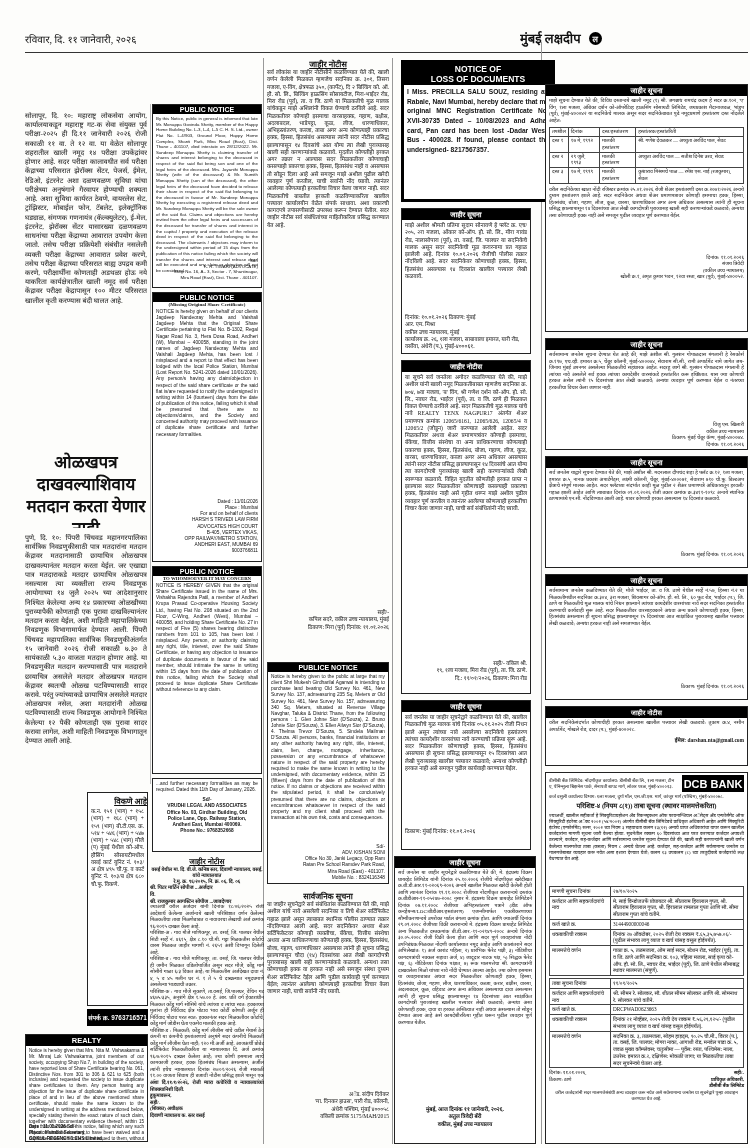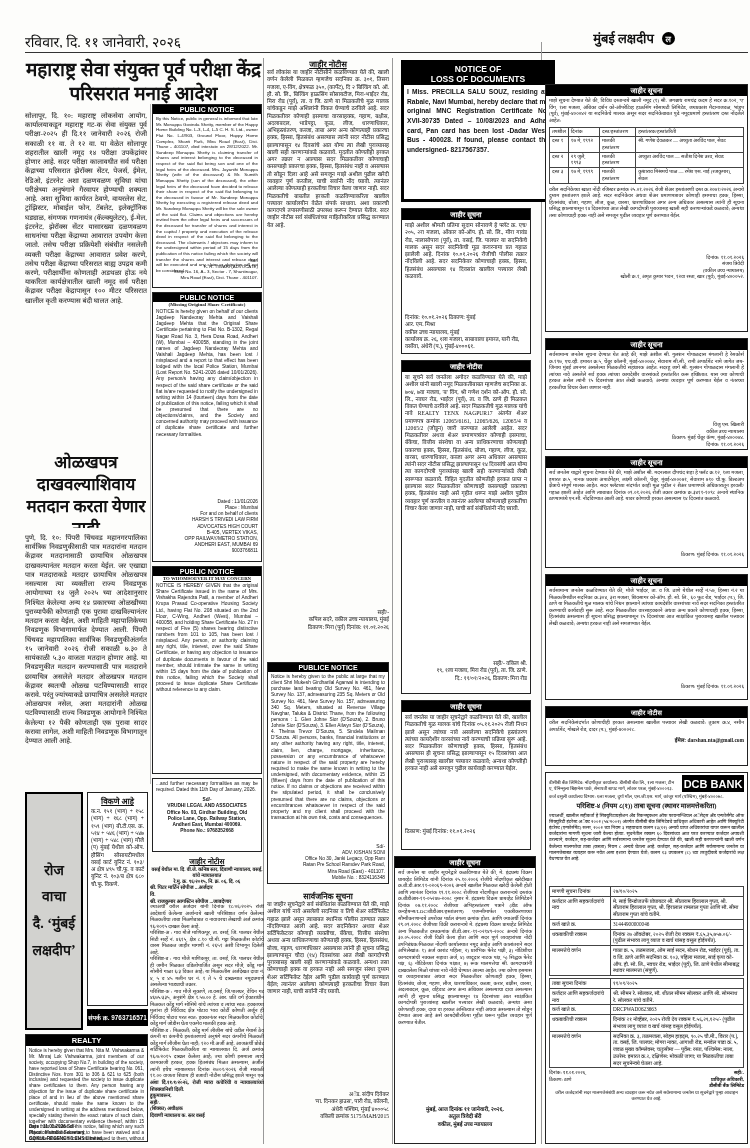--- a/index.html
+++ b/index.html
@@ -2,22 +2,22 @@
 <html><head>
 <meta charset="utf-8">
 <style>
   html,body{margin:0;padding:0;background:#e8e8e4;}
   .page{position:relative;width:750px;height:1148px;background:#fdfdfb;margin:0 auto;
         font-family:"Liberation Serif","DejaVu Serif",serif;color:#111;overflow:hidden;}
   .abs{position:absolute;box-sizing:border-box;overflow:hidden;}
   .rule{position:absolute;background:#333;}
   .vline{width:1px;}
   .hline{height:1px;}
-  .dateline{font-size:14px;}
-  .masthead{font-size:13px;font-weight:bold;display:flex;align-items:center;gap:8px;justify-content:center;}
+  .dateline{font-size:10px;}
+  .masthead{font-size:13px;font-weight:bold;display:flex;align-items:center;gap:8px;justify-content:flex-start;}
   .logo-dot{width:13px;height:13px;border-radius:50%;background:#000;color:#fff;font-size:8px;
             display:inline-flex;align-items:center;justify-content:center;font-family:"Liberation Sans",sans-serif;}
   .h1{font-size:19px;line-height:1.25;font-weight:bold;text-align:center;}
   .h2{font-size:17px;line-height:1.3;font-weight:bold;text-align:center;}
   .body-txt{font-size:7px;line-height:1.32;text-align:justify;}
   .body-sm{font-size:5.6px;line-height:1.3;text-align:justify;}
   .body-en{font-size:5.8px;line-height:1.28;text-align:justify;font-family:"Liberation Sans","DejaVu Sans",sans-serif;}
   .nbox{border:1px solid #222;background:#fff;}
   .nbox-heavy{border:3px solid #000;}
   .bar-title{background:#000;color:#fff;text-align:center;font-weight:bold;
@@ -52,33 +52,28 @@
     <span>मुंबई लक्षदीप</span>
     <span class="logo-dot">ल</span>
   </div>
   <div class="rule hline" style="left:25px;top:52px;width:723px;"></div>
 
   <div class="rule vline" style="left:263px;top:58px;height:1086px;background:#999;"></div>
   <div class="rule vline" style="left:392px;top:58px;height:1086px;background:#999;"></div>
   <div class="rule vline" style="left:541px;top:42px;height:1102px;background:#999;"></div>
   <div class="rule vline" style="left:150px;top:104px;height:680px;background:#bbb;"></div>
 
-  <div class="abs h1" style="left:25px;top:58px;width:237px;height:50px;">महाराष्ट्र सेवा संयुक्त पूर्व परीक्षा केंद्र परिसरात मनाई आदेश</div>
   <div class="abs body-txt" style="left:25px;top:112px;width:122px;height:332px;">सोलापूर, दि. १०: महाराष्ट्र लोकसेवा आयोग, कार्यालयाकडून महाराष्ट्र गट-क सेवा संयुक्त पूर्व परीक्षा-२०२५ ही दि.११ जानेवारी २०२६ रोजी सकाळी ११ वा. ते १२ वा. या वेळेत सोलापूर शहरातील खाली नमूद १४ परीक्षा उपकेंद्रांवर होणार आहे. सदर परीक्षा कालावधीत सर्व परीक्षा केंद्राच्या परिसरात झेरॉक्स सेंटर, पेजर्स, ईमेल, रेडिओ, इंटरनेट अशा दळणवळण सुविधा यांचा परीक्षेच्या अनुषंगाने गैरवापर होण्याची शक्यता आहे. अशा सुविधा कार्यरत ठेवणे, वायरलेस सेट, ट्रांझिस्टर, मोबाईल फोन, टॅबलेट, इलेक्ट्रॉनिक घड्याळ, संगणक गणनायंत्र (कॅल्क्युलेटर), ई-मेल, इंटरनेट, झेरॉक्स सेंटर यासारख्या दळणवळण साधनांचा परीक्षा केंद्राच्या आवारात उपयोग केला जातो. तसेच परीक्षा प्रक्रियेशी संबंधीत नसलेली व्यक्ती परीक्षा केंद्राच्या आवारात प्रवेश करणे, तसेच परीक्षा केंद्राच्या परिसरात बाह्य उपद्रव कमी करणे, परीक्षार्थींना कोणताही अडथळा होऊ नये याकरिता कार्यक्षेत्रातील खाली नमूद सर्व परीक्षा केंद्रावर परीक्षा केंद्रापासून १०० मीटर परिसरात खालील कृती करण्यास बंदी घालत आहे.</div>
 
   <div class="abs h2" style="left:25px;top:452px;width:122px;height:76px;">ओळखपत्र दाखवल्याशिवाय मतदान करता येणार नाही</div>
   <div class="abs body-txt" style="left:25px;top:534px;width:122px;height:250px;">पुणे, दि. १०: पिंपरी चिंचवड महानगरपालिका सार्वत्रिक निवडणुकीसाठी पात्र मतदारांना मतदान केंद्रावर मतदानासाठी छायाचित्र ओळखपत्र दाखवल्यानंतर मतदान करता येईल. जर एखाद्या पात्र मतदाराकडे मतदार छायाचित्र ओळखपत्र नसल्यास त्या व्यक्तीला राज्य निवडणूक आयोगाच्या १४ जुलै २०२५ च्या आदेशानुसार निश्चित केलेल्या अन्य १४ प्रकारच्या ओळखीच्या पुराव्यापैकी कोणताही एक पुरावा दाखविल्यानंतर मतदान करता येईल, अशी माहिती महापालिकेच्या निवडणूक विभागामार्फत देण्यात आली. पिंपरी चिंचवड महापालिका सार्वत्रिक निवडणुकीअंतर्गत १५ जानेवारी २०२६ रोजी सकाळी ७.३० ते सायंकाळी ५.३० वाजता मतदान होणार आहे. या निवडणुकीत मतदान करण्यासाठी पात्र मतदाराने छायाचित्र असलेले मतदार ओळखपत्र मतदान केंद्रावर स्वतःची ओळख पटविण्यासाठी सादर करावे. परंतु ज्यांच्याकडे छायाचित्र असलेले मतदार ओळखपत्र नसेल, अशा मतदारांनी ओळख पटविण्यासाठी राज्य निवडणूक आयोगाने निश्चित केलेल्या १२ पैकी कोणताही एक पुरावा सादर करावा लागेल, अशी माहिती निवडणूक विभागातून देण्यात आली आहे.</div>
 
-  <div class="abs grey-banner foot" style="left:25px;top:792px;width:58px;height:238px;font-size:14px;line-height:1.9;">रोज
-वाचा
-दै. ‘मुंबई
-लक्षदीप’</div>
 
   <div class="abs nbox" style="left:87px;top:792px;width:61px;height:214px;">
-    <div class="u-title" style="font-size:8px;padding-top:2px;">विकणे आहे</div>
+    <div class="u-title" style="font-size:8px;padding-top:2px;text-align:right;">विकणे आहे</div>
     <div class="body-sm pad">क.न. १५१ (भाग) + १५८ (भाग) + १६८ (भाग) + १५९ (भाग) बी.टी.एस. क्र. ५१४ + ५४६ (भाग) + ५४७ (भाग) + ५४८ (भाग) मौजे (प) मुंबई येथील को-ऑप. हौसिंग सोसायटीमधील वसई कार्ट युनिट नं. १०३/अ क्षेत्र ४९५ चौ.फू. व कार्ट युनिट नं. १०३/ब क्षेत्र ६८० चौ.फू. विकणे.</div>
   </div>
   <div class="abs contact-bar" style="left:87px;top:1009px;width:61px;height:17px;font-size:6.4px;">संपर्क क्र. 9763716571</div>
 
   <div class="abs nbox" style="left:25px;top:1034px;width:123px;height:108px;">
     <div class="bar-title" style="font-size:7.5px;">REALTY</div>
     <div class="body-en pad" style="font-size:4.6px;height:72px;">Notice is hereby given that Mrs. Nita M. Vishwakarma &amp; Mr. Minraj Lok Vishwakarma, joint members of our society, occupying Shop No.7, in building of the society, have reported loss of Share Certificate bearing No. 061, Distinctive Nos. from 301 to 306 &amp; 621 to 625 (both inclusive) and requested the society to issue duplicate share certificates to them. Any person having any objection for the issue of duplicate share certificate in place of and in lieu of the above mentioned share certificate, should make the same known to the undersigned in writing at the address mentioned below, specially stating therein the exact nature of such claim, together with documentary evidence thereof, within 15 days from the date of this notice, failing which any such objection shall be deemed to have been waived and a duplicate share certificate will be issued to them, without any reference to such claim.</div>
     <div class="body-en pad foot" style="font-size:4.6px;font-weight:bold;">Date : 11.01.2026        Sd/-
 Place : Mumbai        Secretary,
 GOKUL REGENCY-1 CHS Limited,
@@ -270,21 +265,21 @@
     <div class="body-sm pad foot-r" style="font-size:5px;">ठिकाण: मुंबई        दिनांक: ११.०१.२०२६</div>
   </div>
 
   <div class="abs nbox" style="left:545px;top:706px;width:203px;height:60px;">
     <div class="bar-title" style="font-size:6.5px;">जाहीर नोटीस</div>
     <div class="body-sm pad" style="font-size:5px;">वरील सदनिकेसंदर्भात कोणाचीही हरकत असल्यास खालील पत्त्यावर लेखी कळवावे: तुकाम क्र.४, नसीन अपार्टमेंट, गोखले रोड, दादर (प.), मुंबई-४०००२८.</div>
     <div class="body-sm pad foot-r" style="font-size:5.4px;font-weight:bold;">ईमेल: darshan.nta@gmail.com</div>
   </div>
 
   <div class="abs nbox" style="left:545px;top:772px;width:203px;height:372px;">
-    <div style="display:flex;gap:8px;padding:2px 3px;align-items:flex-end;">
+    <div style="display:flex;gap:8px;padding:2px 3px;align-items:center;">
       <div class="body-sm" style="font-size:4.6px;flex:1;">डीसीबी बँक लिमिटेड: नोंदणीकृत कार्यालय: डीसीबी बँक लि., १ला मजला, टीन ए, पेनिन्सुला बिझनेस पार्क, सेनापती बापट मार्ग, लोअर परळ, मुंबई-४०००१३.</div>
       <div class="dcb-logo" style="width:62px;height:17px;flex:none;">DCB BANK</div>
     </div>
     <div class="body-sm" style="font-size:4.6px;padding:0 3px;">कर्ज वसुली कार्यालय विभाग: १ला मजला, दुर्गा मॉल, एस.जी.एस. मार्ग, कांजूर मार्ग (पश्चिम), मुंबई-४०००७८.</div>
     <div class="small-center" style="font-size:6.6px;padding:1px 0;">परिशिष्ट-४ (नियम ८(१)) ताबा सूचना (स्थावर मालमत्तेकरिता)</div>
     <div class="body-sm pad" style="font-size:4.7px;height:70px;">ज्याअर्थी, खालील सहीकर्ता हे सिक्युरिटायझेशन अँड रिकन्स्ट्रक्शन ऑफ फायनान्शियल अॅसेट्स अँड एन्फोर्समेंट ऑफ सिक्युरिटी इंटरेस्ट अॅक्ट २००२ (५४/२००२) अंतर्गत डीसीबी बँक लिमिटेडचे प्राधिकृत अधिकारी आहेत आणि सिक्युरिटी इंटरेस्ट (एन्फोर्समेंट) रुल्स, २००२ च्या नियम ३ सहवाचता कलम १३(१२) अन्वये प्राप्त अधिकारांचा वापर करून खालील कर्जदारांना मागणी सूचना जारी केल्या होत्या. सूचनेतील रक्कम ६० दिवसांच्या आत परत करण्यात कर्जदार अपयशी ठरल्याने, कर्जदार, सह-कर्जदार आणि सर्वसामान्य जनतेस सूचना देण्यात येते की, खाली सही करणाऱ्यांनी खाली वर्णन केलेल्या मालमत्तेचा ताबा (कब्जा) नियम ८ अन्वये घेतला आहे. कर्जदार, सह-कर्जदार आणि सर्वसामान्य जनतेस या मालमत्तेबाबत व्यवहार करू नयेत असा इशारा देण्यात येतो; कलम १३ उपकलम (८) च्या तरतुदीकडे कर्जदारांचे लक्ष वेधण्यात येत आहे.</div>
 
     <table class="kv" style="margin:1px 3px;width:calc(100% - 6px);">
       <tbody>
           <tr>

